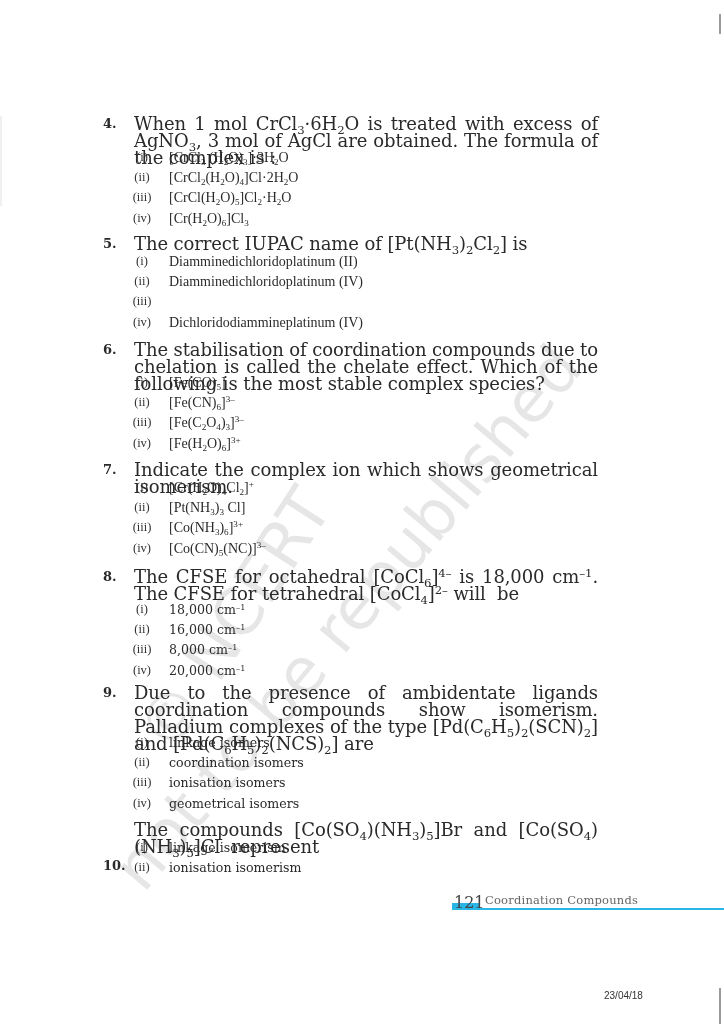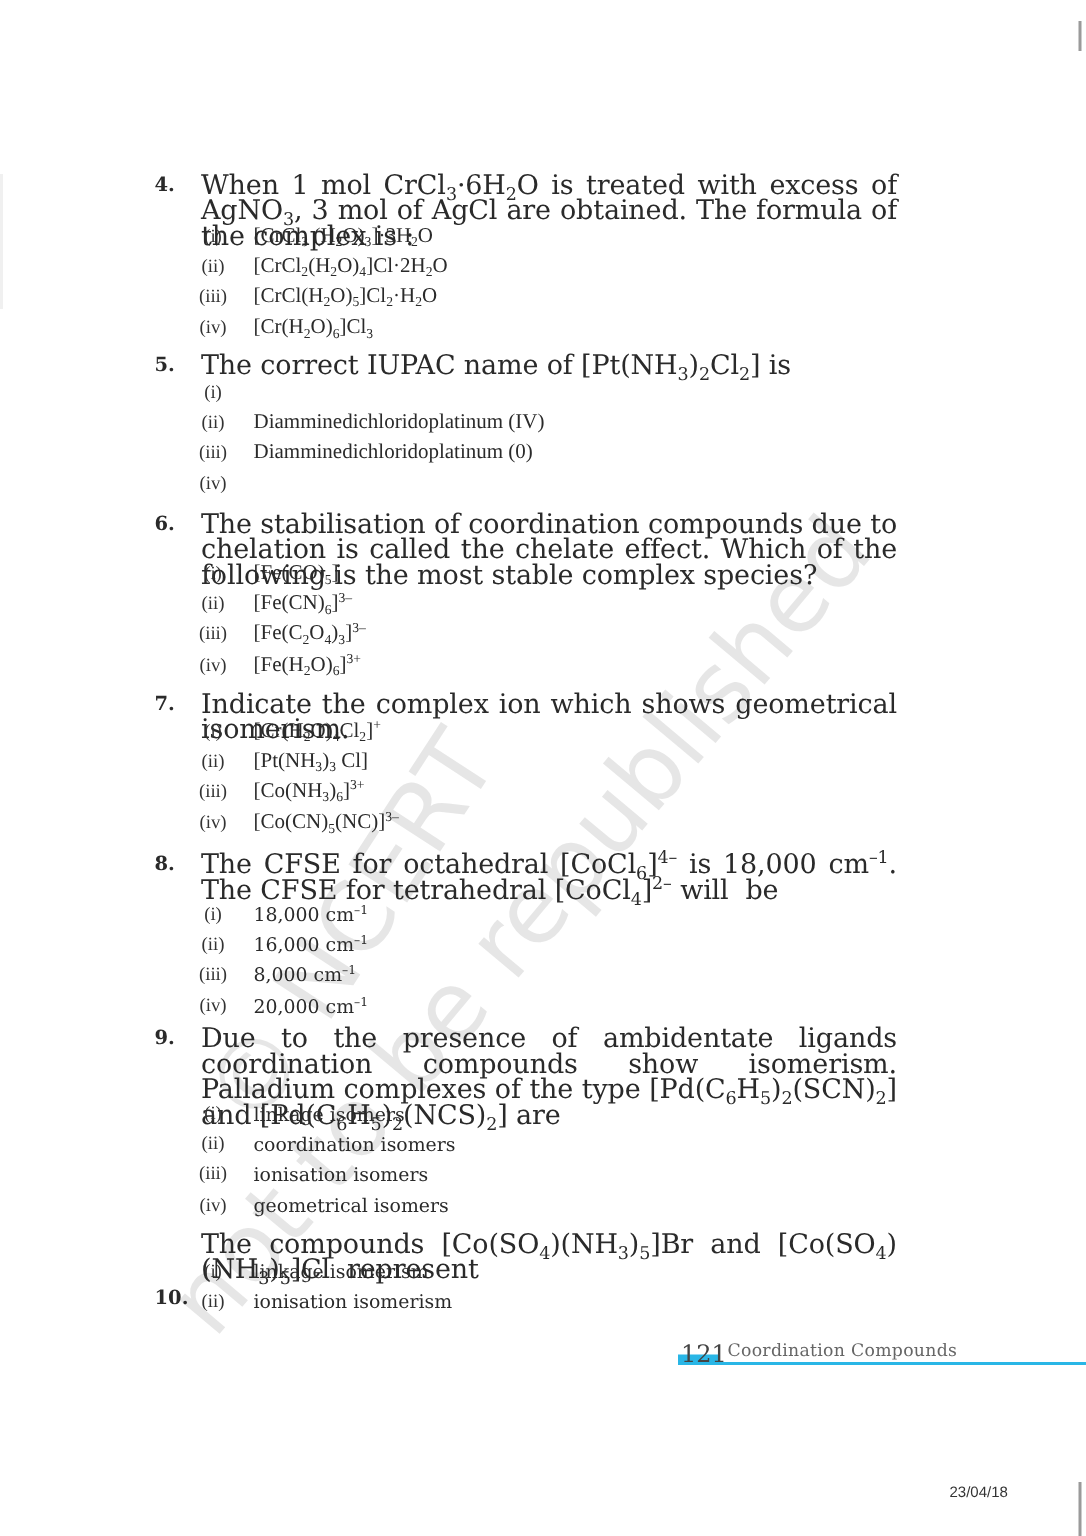--- a/index.html
+++ b/index.html
@@ -35,21 +35,21 @@
     position:absolute; color:rgba(190,190,190,0.38); font-family:"DejaVu Sans", sans-serif;
     white-space:nowrap; transform-origin:left bottom; pointer-events:none;
   }
   .wm1 { left:185px; top:690px; font-size:64px; transform:rotate(-57deg); }
   .wm2 { left:155px; top:830px; font-size:64px; transform:rotate(-50deg); }
 
   .footer-bar { position:absolute; left:452px; top:908px; width:272px; height:2px; background:#29b6e6; }
   .footer-num-bg { position:absolute; left:452px; top:903px; width:28px; height:7px; background:#29b6e6; }
   .footer-num { position:absolute; left:454px; top:893px; font-family:"DejaVu Serif", serif; font-size:16px; color:#444; }
   .footer-title { position:absolute; left:485px; top:893px; font-family:"DejaVu Serif", serif; font-size:11.5px; color:#666; letter-spacing:0.2px; }
-  .date { position:absolute; left:604px; top:990px; font-family:"Liberation Sans", sans-serif; font-size:10px; color:#333;margin-left:29px; }
+  .date { position:absolute; left:604px; top:990px; font-family:"Liberation Sans", sans-serif; font-size:10px; color:#333; }
 </style>
 </head>
 <body>
 
 <div class="page-edge-tr"></div>
 <div class="page-edge-br"></div>
 <div class="page-edge-l"></div>
 
 <div class="watermark wm1">© NCERT</div>
 <div class="watermark wm2">not to be republished</div>
@@ -73,31 +73,32 @@
       <div class="opt" style="top: 210.6px;">
         <span class="olabel">(iv)</span>
         <span class="otext">[Cr(H<sub>2</sub>O)<sub>6</sub>]Cl<sub>3</sub></span>
       </div>
     </div>
     <div class="q">
       <div class="qnum" style="top: 236px;">5.</div>
       <div class="qtext" style="top: 235px;">The correct IUPAC name of [Pt(NH<sub>3</sub>)<sub>2</sub>Cl<sub>2</sub>] is</div>
       <div class="opt" style="top: 254px;">
         <span class="olabel">(i)</span>
+        <span class="otext">Diamminedichloridoplatinum (II)</span>
       </div>
       <div class="opt" style="top: 274.2px;">
         <span class="olabel">(ii)</span>
         <span class="otext">Diamminedichloridoplatinum (IV)</span>
       </div>
       <div class="opt" style="top: 294.4px;">
         <span class="olabel">(iii)</span>
-        <span class="otext">Diamminedichloridoplatinum (0)</span>
       </div>
       <div class="opt" style="top: 314.6px;">
         <span class="olabel">(iv)</span>
+        <span class="otext">Dichloridodiammineplatinum (IV)</span>
       </div>
     </div>
     <div class="q">
       <div class="qnum" style="top: 342px;">6.</div>
       <div class="qtext" style="top: 341px;">The stabilisation of coordination compounds due to chelation is called the chelate effect. Which of the following is the most stable complex species?</div>
       <div class="opt" style="top: 375px;">
         <span class="olabel">(i)</span>
         <span class="otext">[Fe(CO)<sub>5</sub>]</span>
       </div>
       <div class="opt" style="top: 395.2px;">

